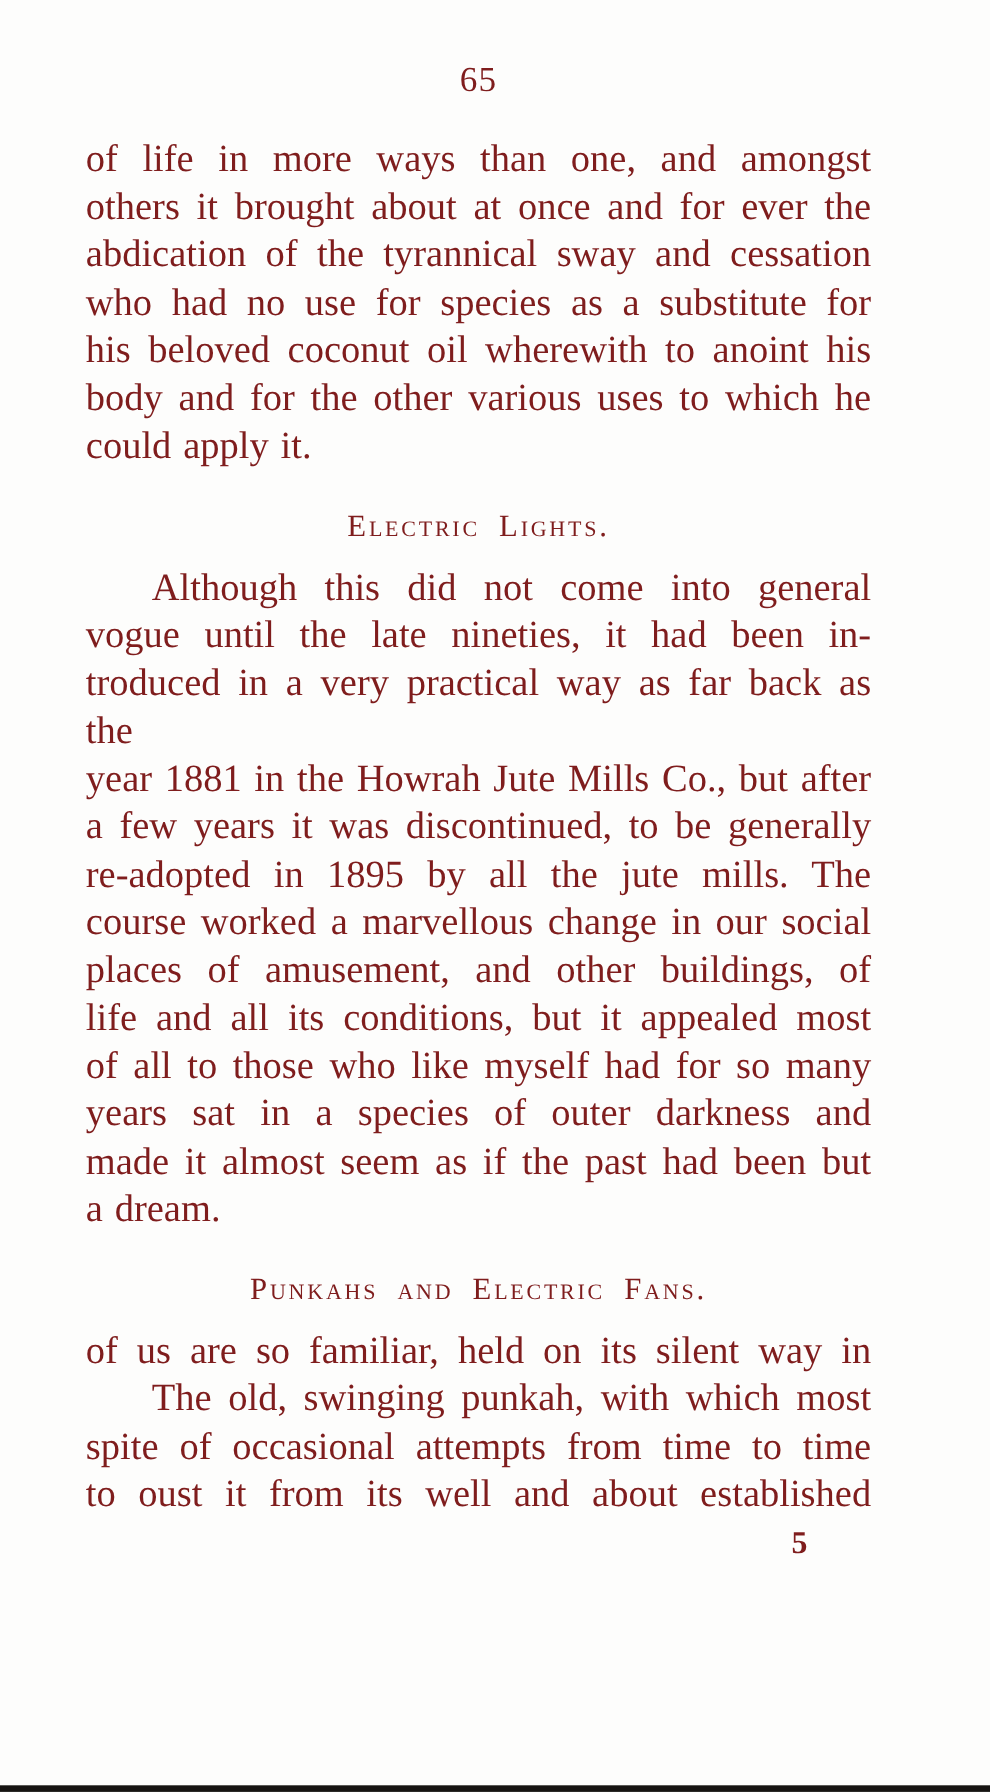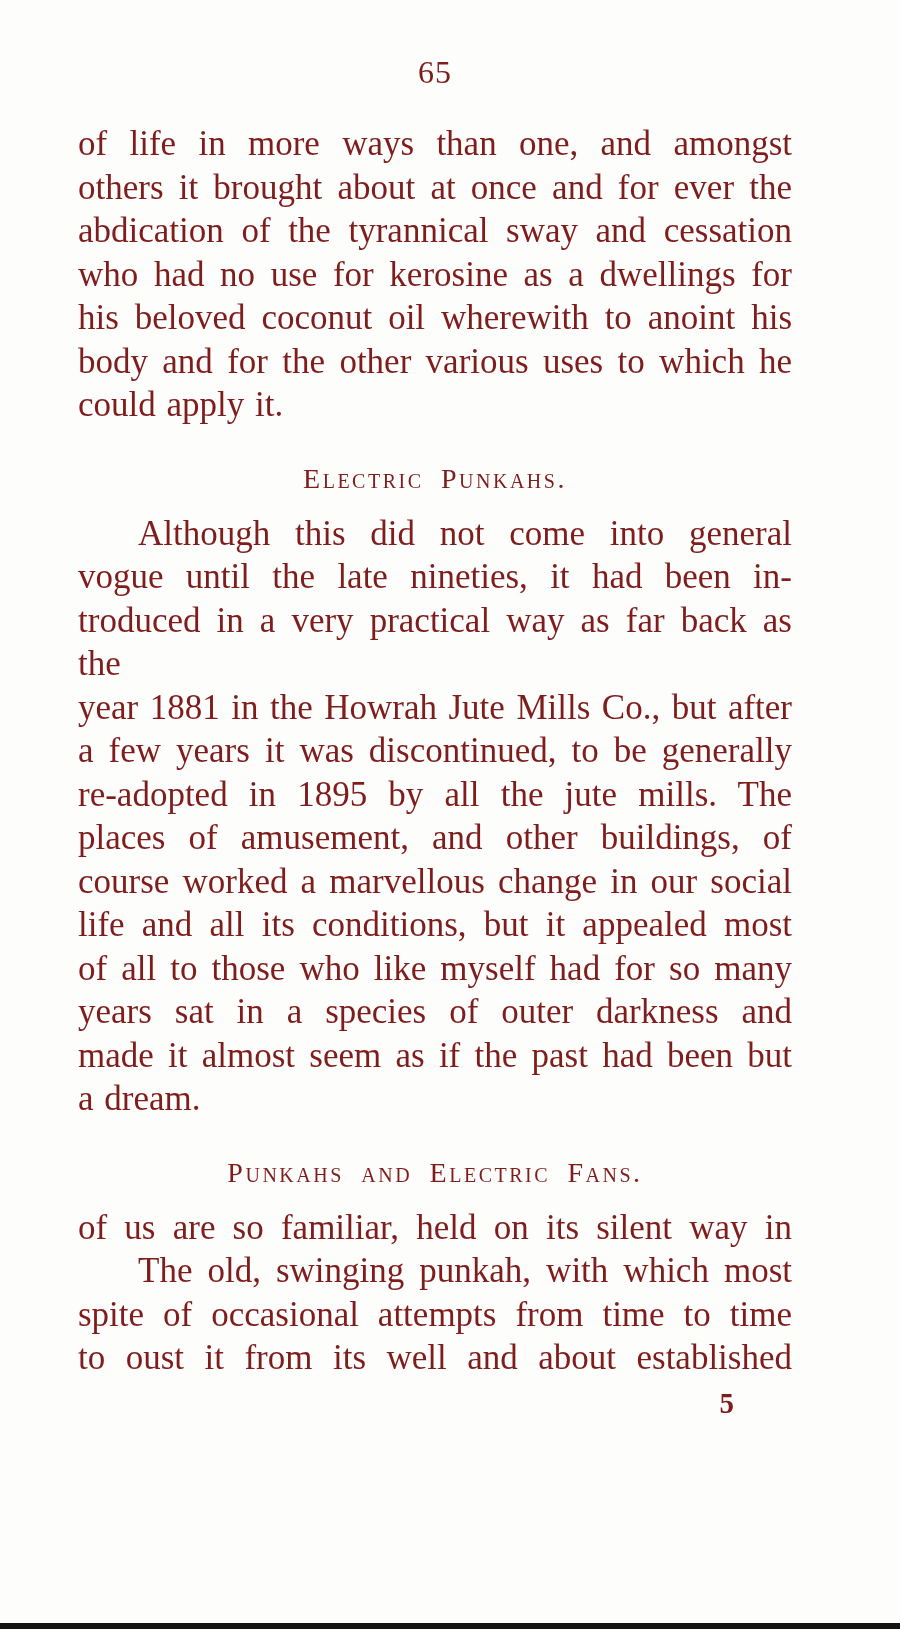--- a/index.html
+++ b/index.html
@@ -84,37 +84,37 @@
 
 <div class="page">
   <div class="content">
 
     <div class="page-number">65</div>
 
     <div class="text-block">
       <div class="line">of life in more ways than one, and amongst</div>
       <div class="line">others it brought about at once and for ever the</div>
       <div class="line">abdication of the tyrannical sway and cessation</div>
-      <div class="line">who had no use for kerosine as a dwellings for</div>
+      <div class="line">who had no use for species as a substitute for</div>
       <div class="line">his beloved coconut oil wherewith to anoint his</div>
       <div class="line">body and for the other various uses to which he</div>
       <div class="line last">could apply it.</div>
     </div>
 
-    <h2 class="heading">Electric Punkahs.</h2>
+    <h2 class="heading">Electric Lights.</h2>
 
     <div class="text-block">
       <div class="line indent">Although this did not come into general</div>
       <div class="line">vogue until the late nineties, it had been in-</div>
       <div class="line">troduced in a very practical way as far back as the</div>
       <div class="line">year 1881 in the Howrah Jute Mills Co., but after</div>
       <div class="line">a few years it was discontinued, to be generally</div>
       <div class="line">re-adopted in 1895 by all the jute mills.  The</div>
+      <div class="line">course worked a marvellous change in our social</div>
       <div class="line">places of amusement, and other buildings, of</div>
-      <div class="line">course worked a marvellous change in our social</div>
       <div class="line">life and all its conditions, but it appealed most</div>
       <div class="line">of all to those who like myself had for so many</div>
       <div class="line">years sat in a species of outer darkness and</div>
       <div class="line">made it almost seem as if the past had been but</div>
       <div class="line last">a dream.</div>
     </div>
 
     <h2 class="heading">Punkahs and Electric Fans.</h2>
 
     <div class="text-block">

